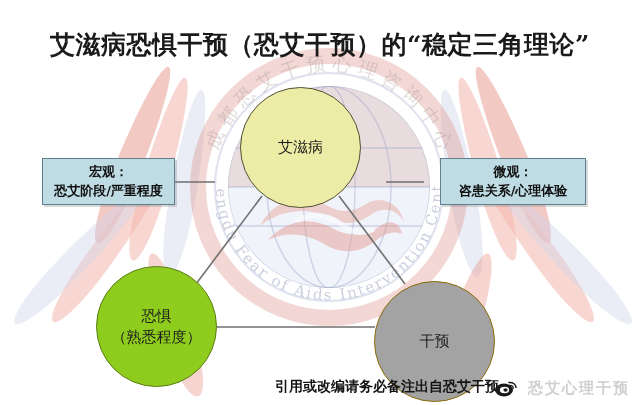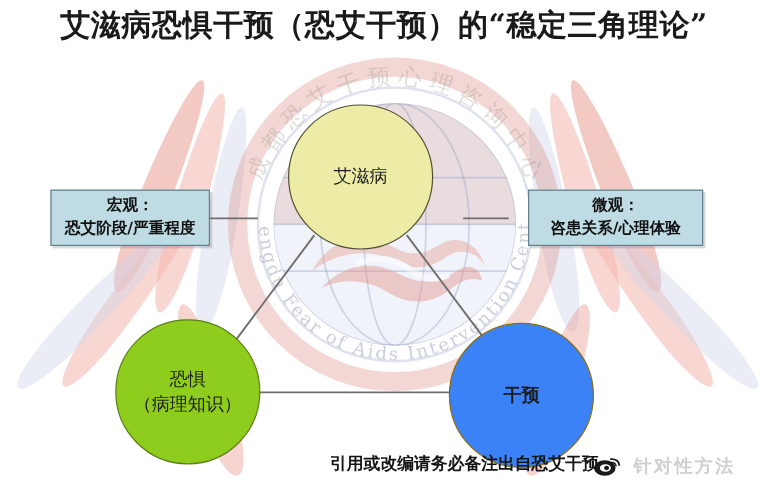--- a/index.html
+++ b/index.html
@@ -105,21 +105,21 @@
   .logo-cn-text text {
     font-family: "DejaVu Sans", "Liberation Sans", sans-serif;
     font-size: 19px;
     fill: #9a8f86;
   }
 
   
   .title {
     position: absolute;
     left: 0;
-    top: 4px;
+    top: 28px;
     width: 640px;
     text-align: center;
     font-family: "DejaVu Serif", "Liberation Serif", serif;
     font-size: 25px;
     font-weight: bold;
     color: #1a1a1a;
     letter-spacing: 0.5px;
     white-space: nowrap;
   }
 
@@ -151,25 +151,24 @@
     background: #edeca6;
     border-color: #4f4f33;
   }
   .node-fear {
     left: 96px; top: 266px;
     width: 121px; height: 121px;
     background: #8ecc1d;
     border-color: #5d7e16;
   }
   .node-intervention {
-    left: 374px; top: 269px;
+    left: 374px; top: 281px;
     width: 121px; height: 121px;
-    background: #3b82f6;
+    background: #a3a3a3;
     border-color: #8a6b09;
-    font-weight: bold;
   }
 
   
   .anno {
     position: absolute;
     background: #bfdce4;
     border: 1.5px solid #5f7f8c;
     box-sizing: border-box;
     display: flex;
     flex-direction: column;
@@ -290,21 +289,21 @@
     <line x1="175" y1="182" x2="215" y2="182" stroke="#6f6f6f" stroke-width="1.4"></line>
     <line x1="424" y1="182" x2="386" y2="182" stroke="#6f6f6f" stroke-width="1.4"></line>
   </svg>
 
   <div class="node node-aids">
     <span class="l1">艾滋病</span>
   </div>
 
   <div class="node node-fear">
     <span class="l1">恐惧</span>
-    <span class="l2">（病理知识）</span>
+    <span class="l2">（熟悉程度）</span>
   </div>
 
   <div class="node node-intervention">
     <span class="l1">干预</span>
   </div>
 
   <div class="anno anno-macro">
     <span>宏观：</span>
     <span>恐艾阶段/严重程度</span>
   </div>
@@ -317,15 +316,15 @@
   <div class="footer-note">引用或改编请务必备注出自恐艾干预</div>
 
   <svg class="weibo-badge" viewBox="0 0 24 18">
     <ellipse cx="10" cy="11" rx="9" ry="6.4" fill="#1a1a1a"></ellipse>
     <ellipse cx="10.5" cy="11" rx="4.6" ry="3.2" fill="#ffffff"></ellipse>
     <ellipse cx="11.5" cy="11" rx="2.1" ry="1.8" fill="#1a1a1a"></ellipse>
     <path d="M15,3.6 C19,3.2 22,5.4 22,8.6" fill="none" stroke="#1a1a1a" stroke-width="1.5" stroke-linecap="round"></path>
     <path d="M15.5,6.4 C17.8,6.2 19.3,7.4 19.3,9.2" fill="none" stroke="#1a1a1a" stroke-width="1.3" stroke-linecap="round"></path>
   </svg>
 
-  <div class="watermark-text">针对性方法</div>
+  <div class="watermark-text">恐艾心理干预</div>
 
 </div>
 
 </body></html>

